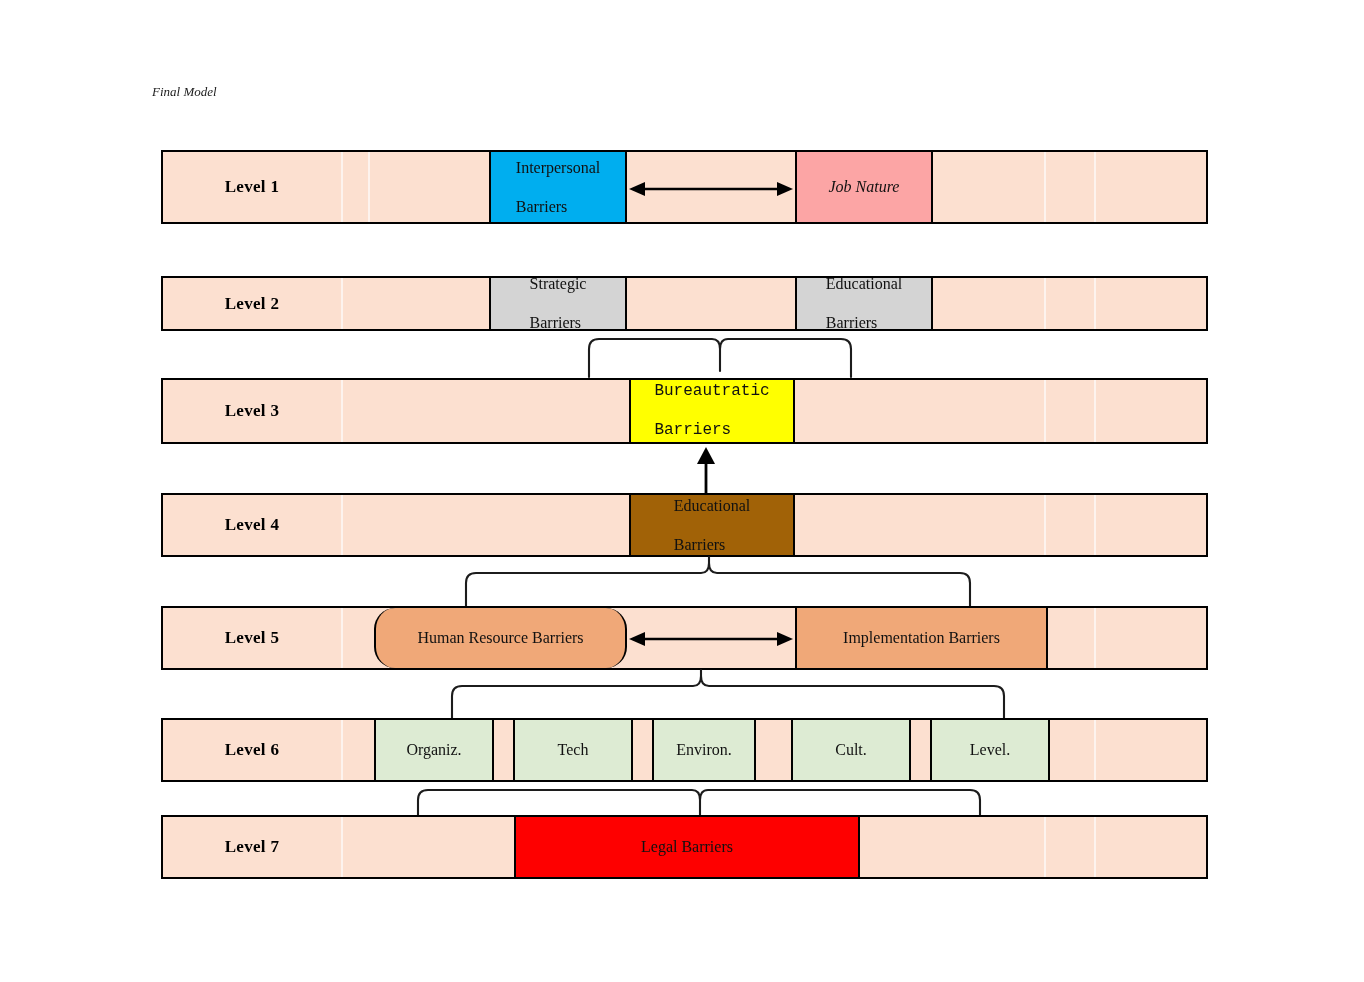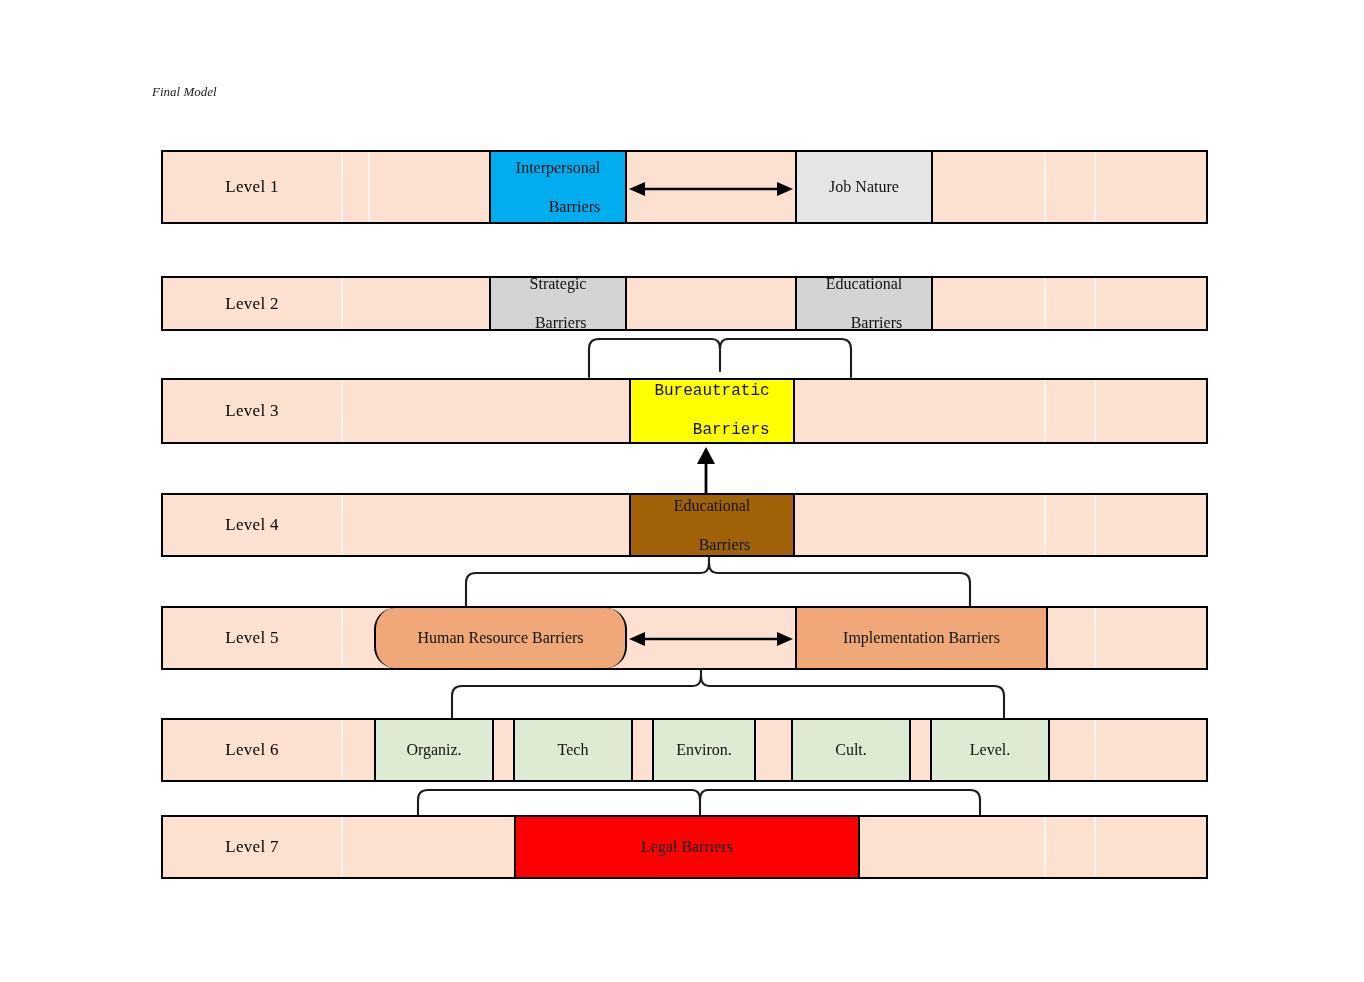--- a/index.html
+++ b/index.html
@@ -45,36 +45,36 @@
   }
 
   
   .lvl-label {
     position: absolute;
     left: 0; top: 0; bottom: 0;
     width: 178px;
     display: flex;
     align-items: center;
     justify-content: center;
-    font-weight: normal;
+    font-weight: bold;
     font-size: 17px;
     color: #000;
     letter-spacing: .3px;
   }
 
   
   .node {
     position: absolute;
     top: 0; bottom: 0;
     border-left: 2px solid #000;
     border-right: 2px solid #000;
     display: flex;
     align-items: center;
     justify-content: center;
-    text-align: right;
+    text-align: left;
     font-size: 16px;
     line-height: 1.22;
     color: #111;
     padding: 18px 4px;
   }
   .node span { display: block; }
 
   
   .arrow-h {
     position: absolute;
@@ -98,21 +98,21 @@
 
   <div class="row" id="row1" style="top:150px; height:74px;">
     <div class="divider" style="left:178px;"></div>
     <div class="divider" style="left:205px;"></div>
     <div class="divider" style="left:881px;"></div>
     <div class="divider" style="left:931px;"></div>
     <div class="lvl-label">Level 1</div>
     <div class="node" style="left:326px; width:138px; background:#00aeef;">
       <span><span>Interpersonal</span><br><span>Barriers</span></span>
     </div>
-    <div class="node" style="left:632px; width:138px; background:#e5e5e5;">
+    <div class="node" style="left:632px; width:138px; background:#fca5a5;font-style:italic;">
       <span>Job Nature</span>
     </div>
 
     <div class="arrow-h" style="left:466px; top:28px; width:164px;">
       <svg width="164" height="18" viewBox="0 0 164 18">
         <line x1="12" y1="9" x2="152" y2="9" stroke="#000" stroke-width="2.6"></line>
         <polygon points="0,9 16,2 16,16" fill="#000"></polygon>
         <polygon points="164,9 148,2 148,16" fill="#000"></polygon>
       </svg>
     </div>

